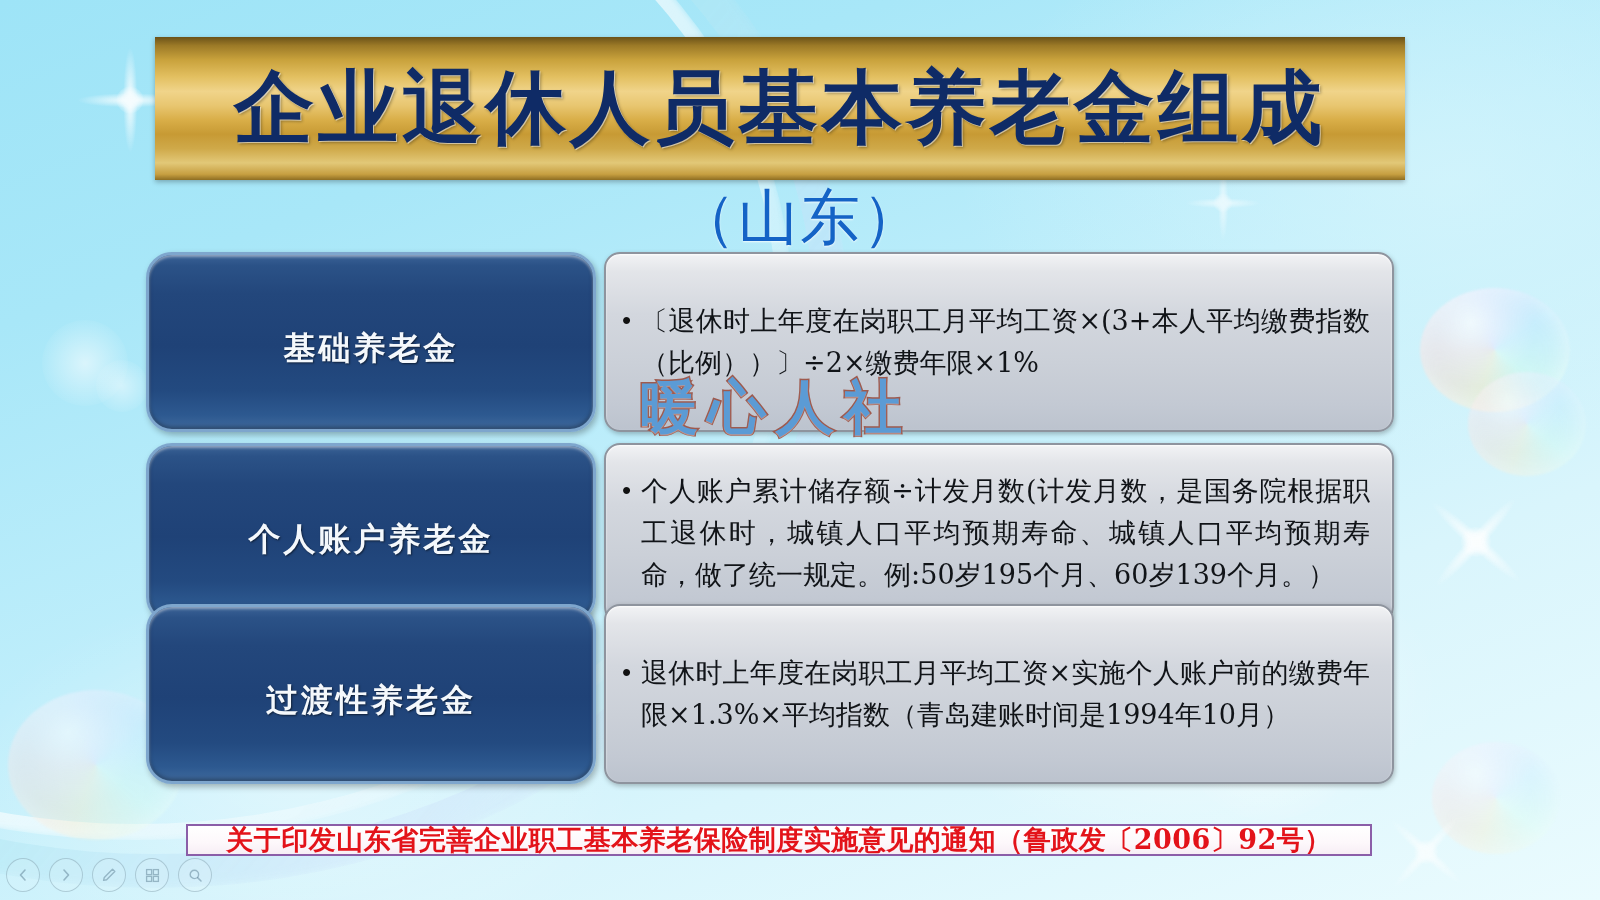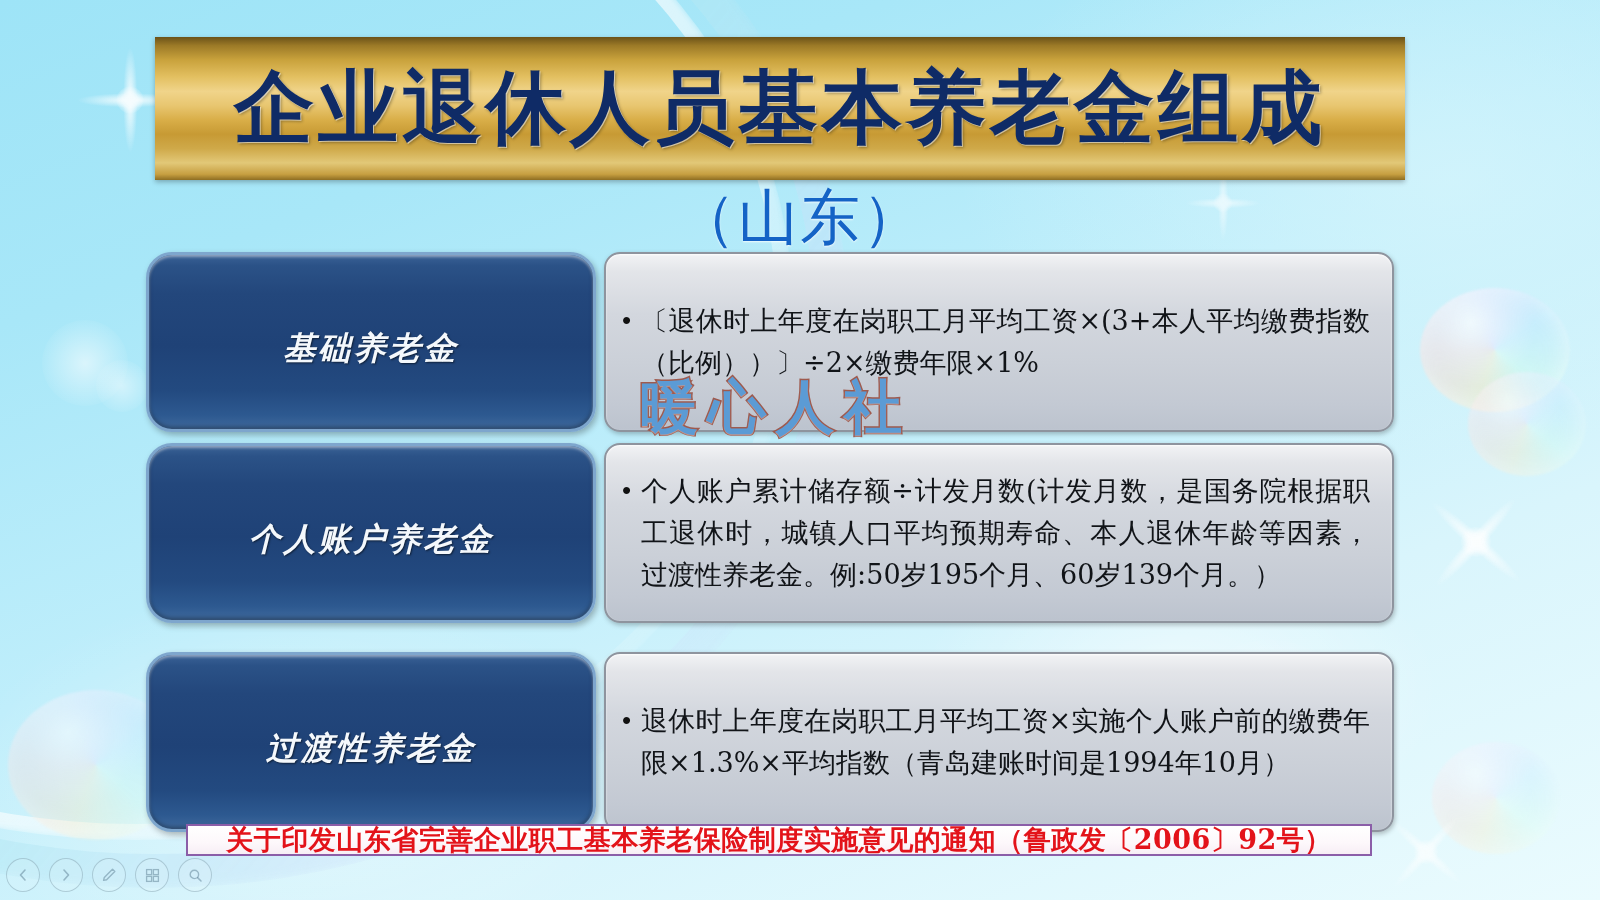--- a/index.html
+++ b/index.html
@@ -162,21 +162,21 @@
     font-weight: 400;
     color: #1463c6;
     letter-spacing: 2px;
     text-shadow: 0 1px 2px rgba(255,255,255,0.8);
   }
 
   
   .row { position: absolute; left: 0; width: 1600px; }
   #row-0 { top: 252px; height: 180px; }
   #row-1 { top: 443px; height: 180px; }
-  #row-2 { top: 652px; height: 180px; }
+  #row-2 { top: 604px; height: 180px; }
 
   .label-box {
     position: absolute;
     left: 146px;
     top: 0;
     width: 450px;
     height: 100%;
     border-radius: 26px;
     background:
       linear-gradient(to bottom,
@@ -198,21 +198,20 @@
     box-sizing: border-box;
   }
   .label-text {
     font-family: "DejaVu Sans", "Liberation Sans", sans-serif;
     font-size: 32px;
     font-weight: 700;
     color: #f4f8fc;
     letter-spacing: 3px;
     text-shadow: 1px 1px 2px rgba(0,0,0,0.55);
     margin-top: 14px;
-    font-style: italic;
   }
 
   .content-box {
     position: absolute;
     left: 604px;
     top: 0;
     width: 790px;
     height: 100%;
     border-radius: 16px;
     background: linear-gradient(to bottom,
@@ -362,21 +361,21 @@
     </div>
   </div>
 
   <div class="row" id="row-1">
     <div class="label-box">
       <span class="label-text">个人账户养老金</span>
     </div>
     <div class="content-box">
       <div class="bullet-line">
         <span class="bullet-dot">•</span>
-        <span class="bullet-text">个人账户累计储存额÷计发月数(计发月数，是国务院根据职工退休时，城镇人口平均预期寿命、本人退休年龄等因素，过渡性养老金。例:50岁195个月、60岁139个月。）</span>
+        <span class="bullet-text">个人账户累计储存额÷计发月数(计发月数，是国务院根据职工退休时，城镇人口平均预期寿命、城镇人口平均预期寿命，做了统一规定。例:50岁195个月、60岁139个月。）</span>
       </div>
     </div>
   </div>
 
   <div class="row" id="row-2">
     <div class="label-box">
       <span class="label-text">过渡性养老金</span>
     </div>
     <div class="content-box">
       <div class="bullet-line">

